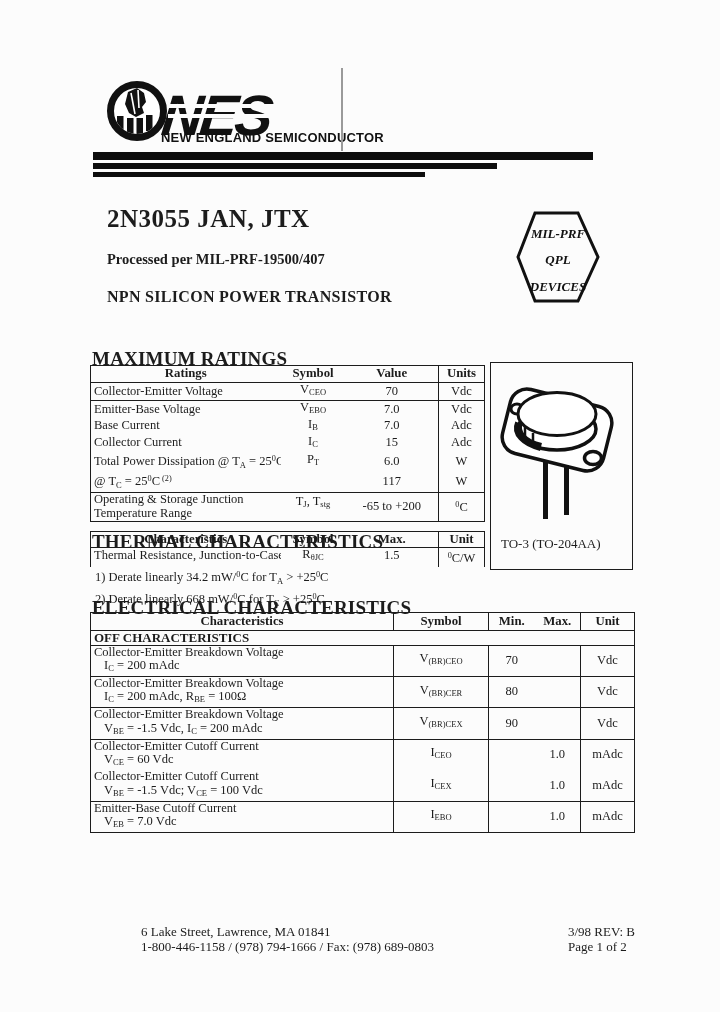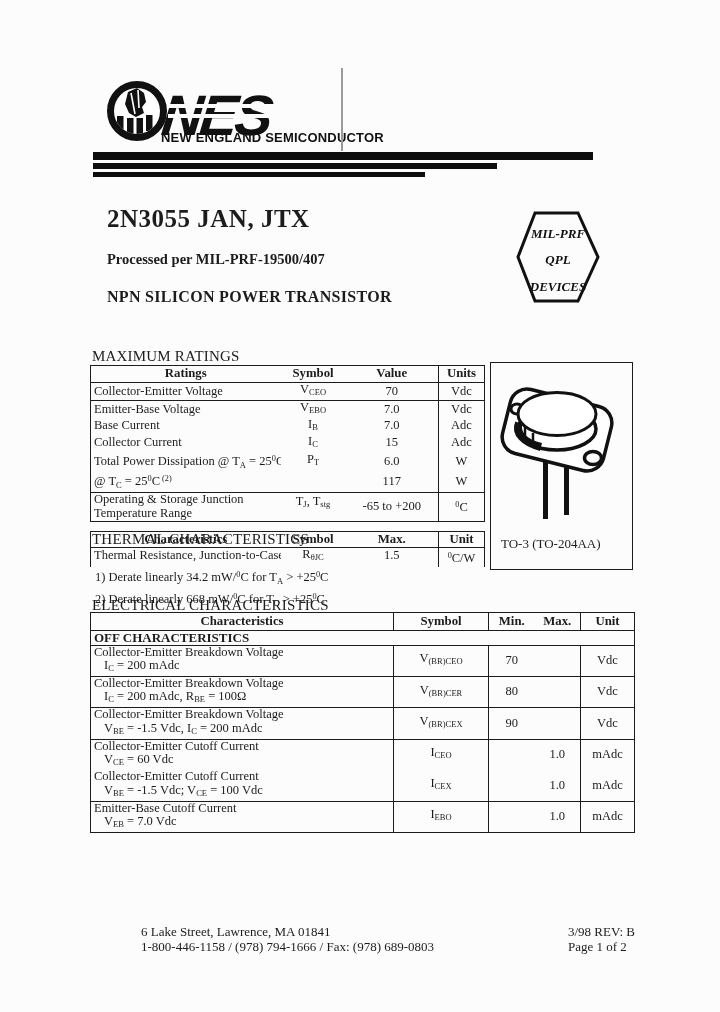--- a/index.html
+++ b/index.html
@@ -22,21 +22,21 @@
   .bar{background:#0d0d0d;}
 
   
   .part-no{left:107px;top:205px;font-size:25px;font-weight:700;letter-spacing:0.5px;}
   .processed{left:107px;top:251px;font-size:14.5px;font-weight:700;}
   .devtype{left:107px;top:288px;font-size:16px;font-weight:700;letter-spacing:0.3px;}
 
   .badge-text{font-style:italic;font-weight:700;font-family:"Liberation Serif",serif;}
 
   
-  .sec-head{font-size:15px;font-weight:400;letter-spacing:0.2px;}
+  .sec-head{font-size:19px;font-weight:700;letter-spacing:0.2px;}
 
   
   table.tbl{position:absolute;border-collapse:collapse;table-layout:fixed;
             border:1.6px solid #1c1c1c;font-size:12.5px;line-height:13.5px;}
   .tbl th,.tbl td{padding:0 3px;overflow:hidden;white-space:nowrap;vertical-align:middle;}
   .tbl th{font-weight:700;font-size:12.8px;text-align:center;}
   .hdr-row th{border-bottom:1.6px solid #1c1c1c;}
   .uCol{border-left:1.2px solid #1c1c1c;}
   .r-line td{border-bottom:1.1px solid #1c1c1c;margin-top:40px;}
   .r-top td{border-top:1.1px solid #1c1c1c;}

